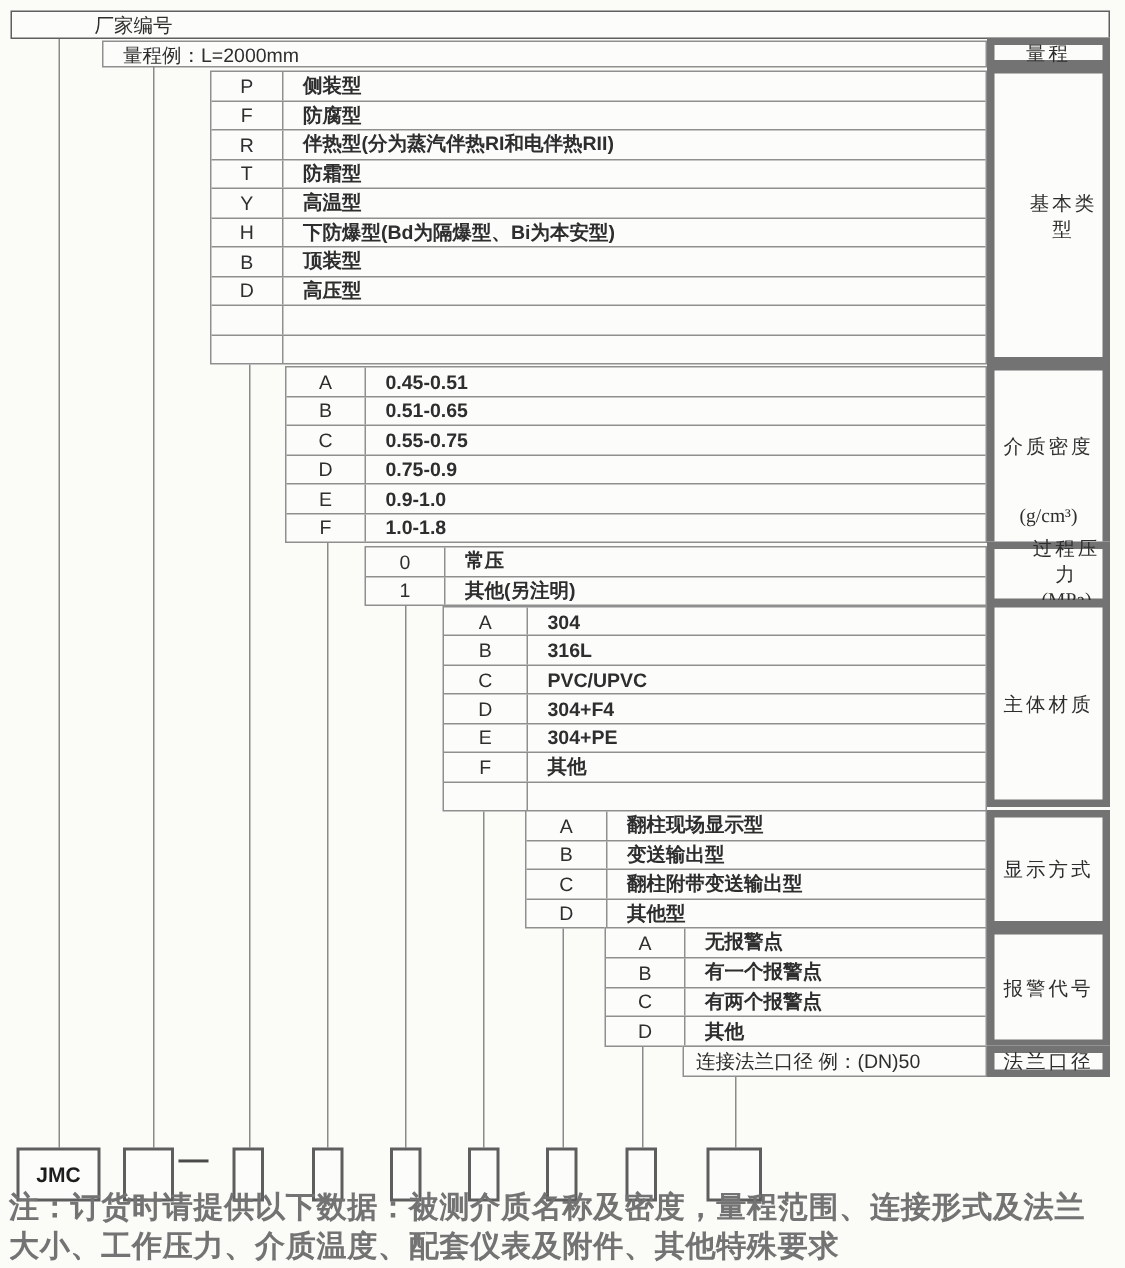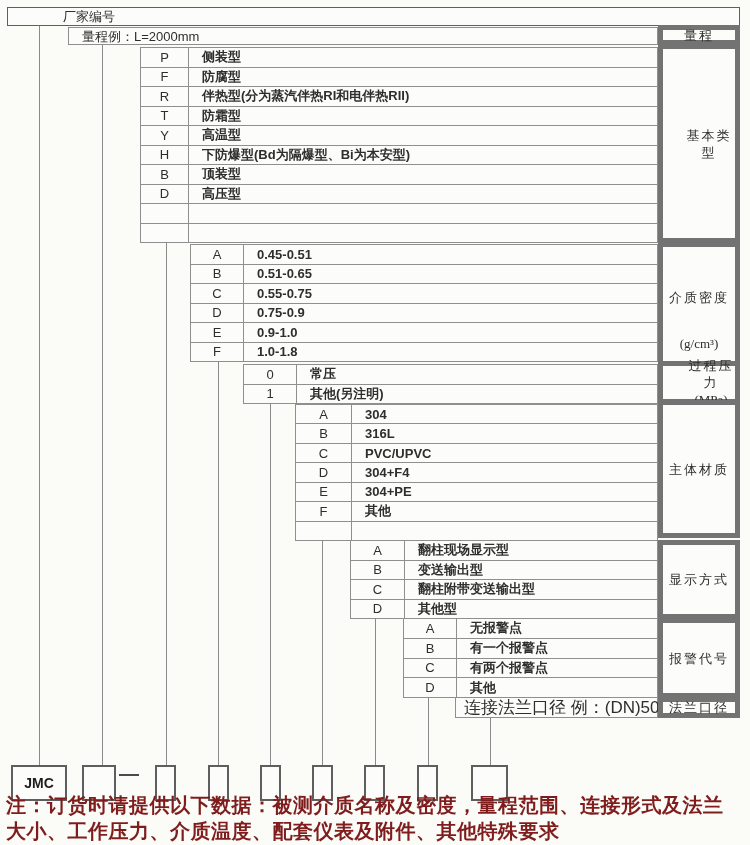--- a/index.html
+++ b/index.html
@@ -29,37 +29,37 @@
   .sec-density .code{width:52px;}
   .sec-pressure{left:243px;top:364px;width:415px;height:40px;}
   .sec-pressure .code{width:52px;}
   .sec-material{left:295px;top:404px;width:363px;height:137px;}
   .sec-material .code{width:55px;}
   .sec-display{left:350px;top:540px;width:308px;height:79px;}
   .sec-display .code{width:53px;}
   .sec-alarm{left:403px;top:618px;width:255px;height:80px;}
   .sec-alarm .code{width:52px;}
   #flangerow{left:455px;top:697px;width:203px;height:21px;
-             display:flex;align-items:center;padding-left:8px;font-size:17px;white-space:nowrap;}
+             display:flex;align-items:center;padding-left:8px;font-size:13px;white-space:nowrap;}
   
   .lbl{left:658px;width:82px;border:5px solid #737373;background:#fcfcfa;
        display:flex;flex-direction:column;align-items:center;justify-content:center;
        font-family:"Liberation Serif", serif;font-size:13px;letter-spacing:2px;
        text-align:center;line-height:17px;}
   .lbl .sub{letter-spacing:0;}
   
   .vline{width:1px;background:#8a8a8a;}
   
   .mbox{top:765px;height:36px;border:2px solid #5e5e5e;background:#fcfcfa;
         display:flex;align-items:center;justify-content:center;}
   #jmcbox{left:11px;width:56px;font-size:14px;font-weight:bold;color:#1d1d1d;}
   #dash{left:116px;top:761px;width:26px;text-align:center;font-size:20px;
         font-weight:bold;color:#4a4a4a;line-height:24px;}
   
-  #note{left:6px;top:792px;width:742px;color:#7f1d1d;font-weight:bold;
+  #note{left:6px;top:792px;width:742px;color:#737373;font-weight:bold;
         font-size:20px;line-height:26px;letter-spacing:0.5px;}
 </style>
 </head>
 <body>
 
 <div class="abs" id="topbox">
   <span>厂家编号</span>
 </div>
 
 <div class="abs cellbox" id="rangebox">

